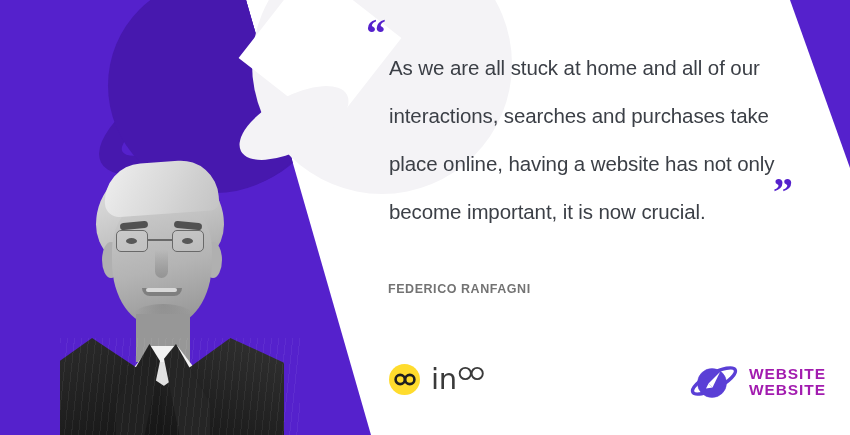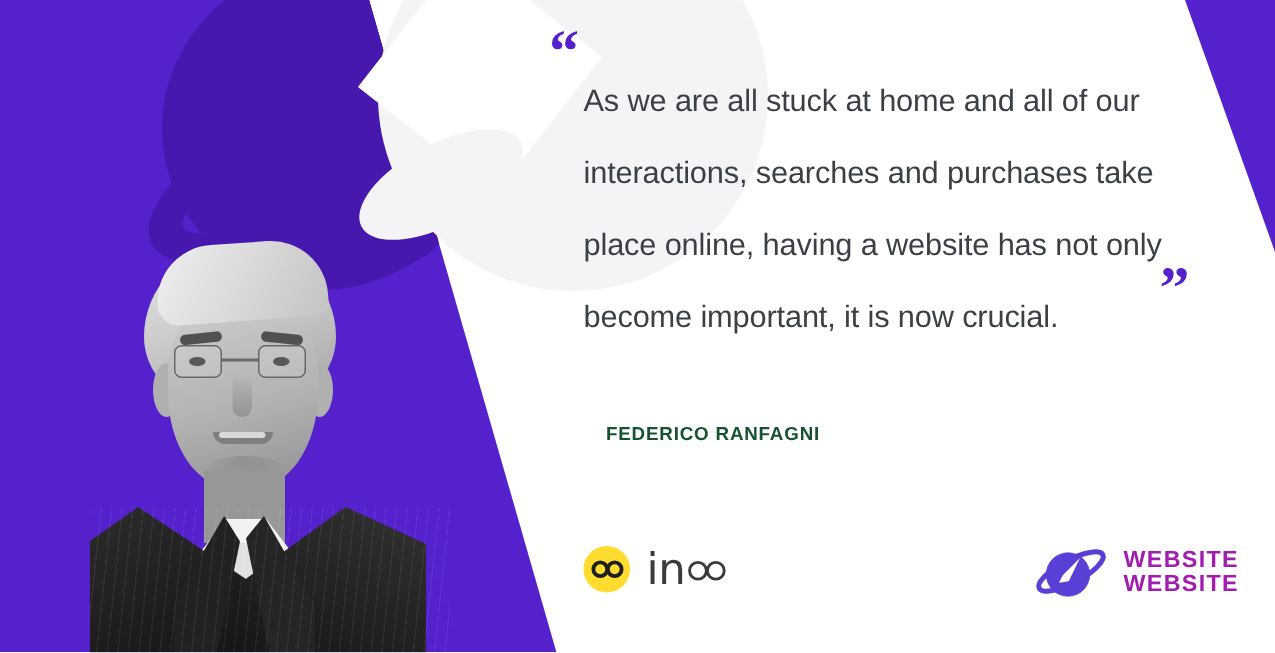--- a/index.html
+++ b/index.html
@@ -272,22 +272,21 @@
 
   
   .attrib{
     position:absolute;
     left:388px; top:282px;
   }
   .attrib-name{
     font-size:12.5px;
     font-weight:700;
     letter-spacing:0.55px;
-    color:#14532d;
-    margin-left:16px;
+    color:#737373;
   }
   .attrib-role{
     margin-top:5px;
     font-size:12.5px;
     font-weight:400;
     color:#6B5FD6;
     letter-spacing:0.1px;
   }
 
   
@@ -304,21 +303,21 @@
     flex:0 0 auto;
   }
   .inco-badge svg{ display:block; }
   .inco-word{
     margin-left:11px;
     font-size:29px;
     line-height:1;
     letter-spacing:-0.3px;
     color:#3a3a3a;
     font-weight:400;
-    display:flex; align-items:center;
+    display:flex; align-items:flex-start;
     font-family:"DejaVu Sans", sans-serif;
   }
   .inco-word .inf{
     display:inline-flex;
     margin:0 1px;
     transform:translateY(1px);
   }
 
   
   .logo-wp{

